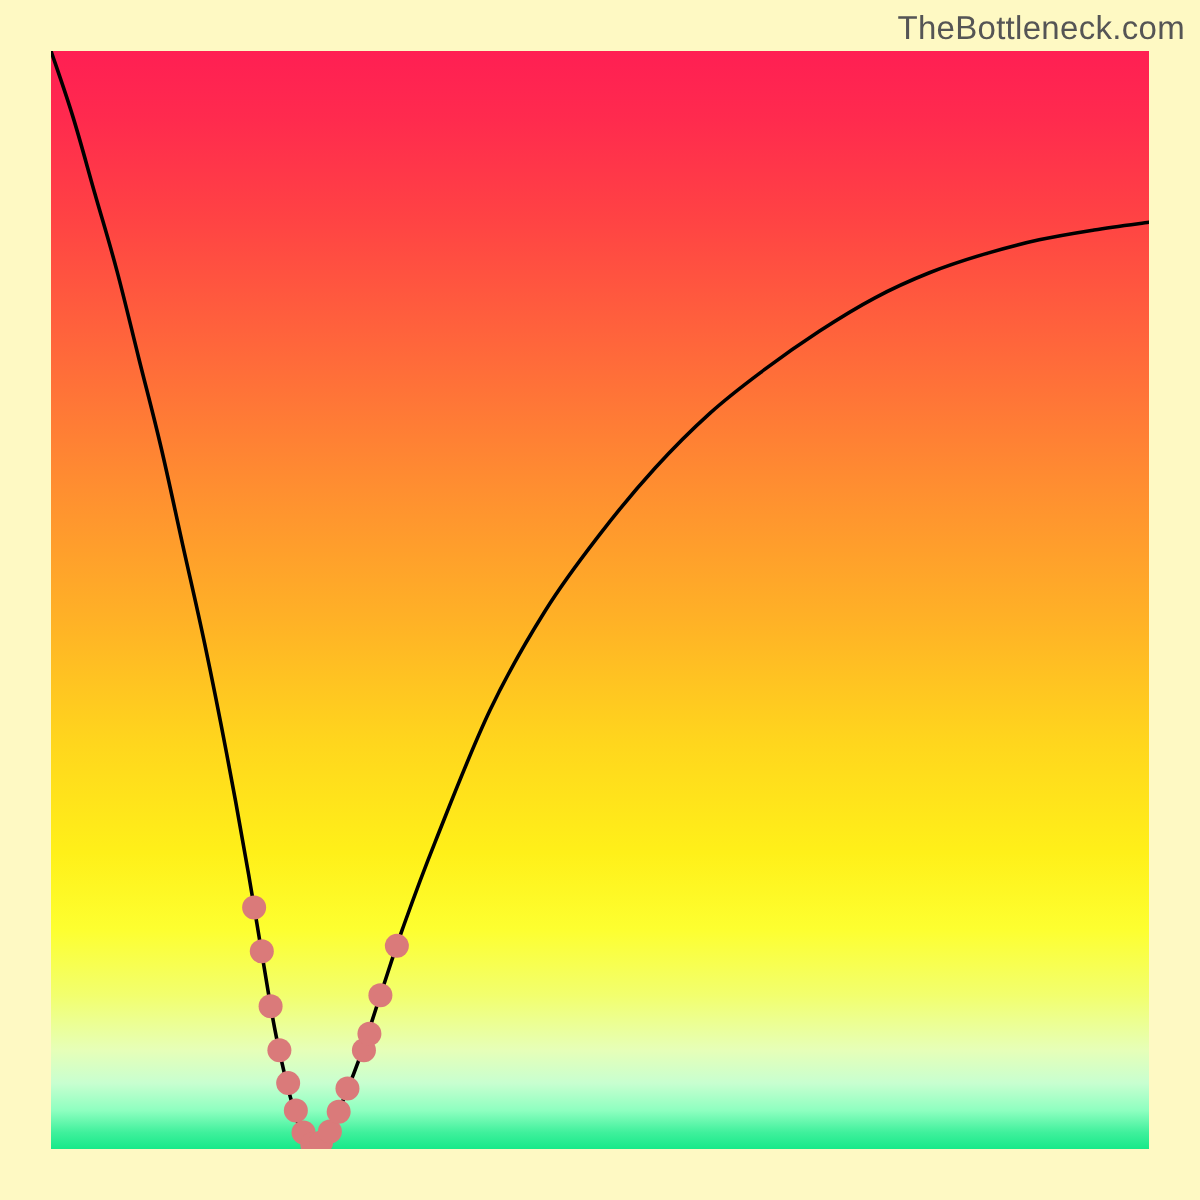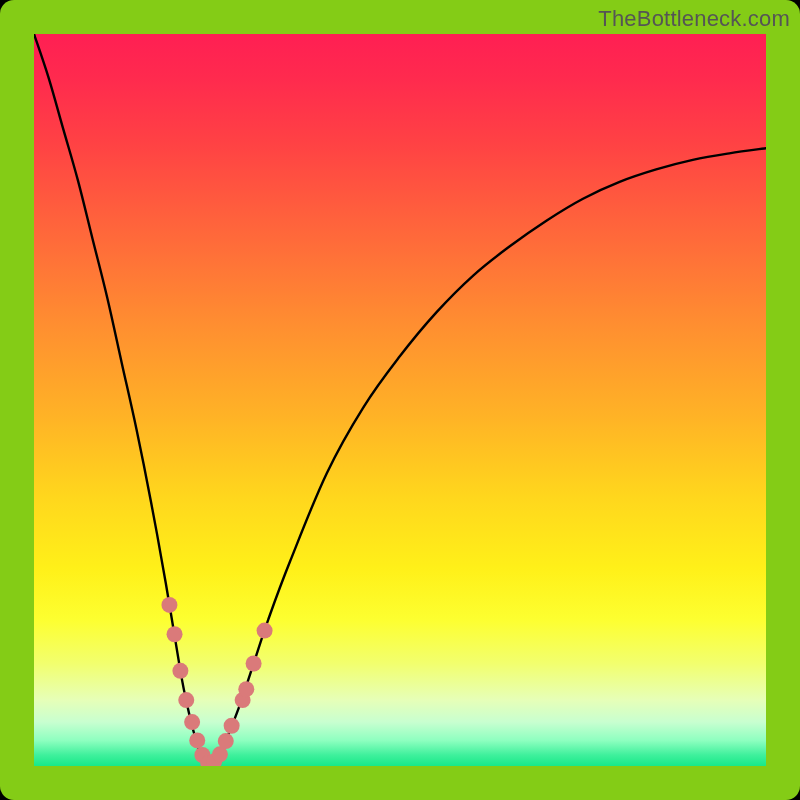--- a/index.html
+++ b/index.html
@@ -10,22 +10,21 @@
     background: #000;
     overflow: hidden;
     font-family: Arial, Helvetica, sans-serif;
   }
   .frame {
     position: absolute;
     top: 0;
     left: 0;
     width: 800px;
     height: 800px;
-    background: #84cc16;
-    border-radius: 14px;
+    background: #fef9c3;
   }
   .watermark {
     position: absolute;
     top: 6px;
     right: 10px;
     color: #555;
     font-size: 22px;
     font-weight: 500;
     letter-spacing: 0.2px;
     user-select: none;

